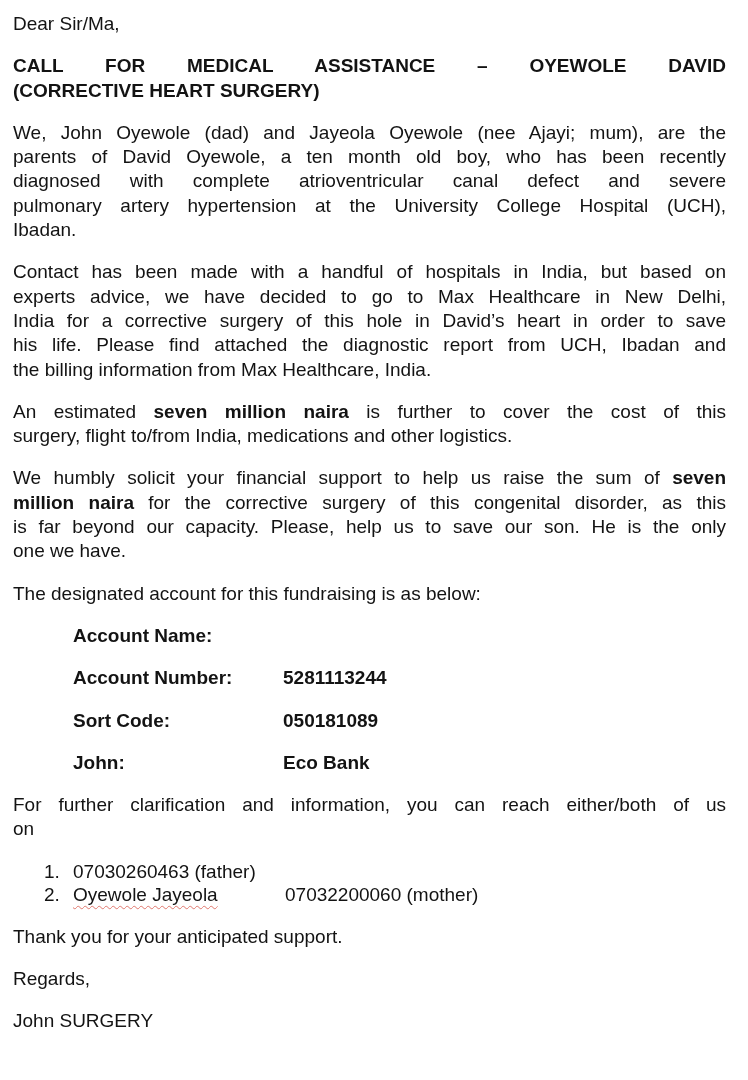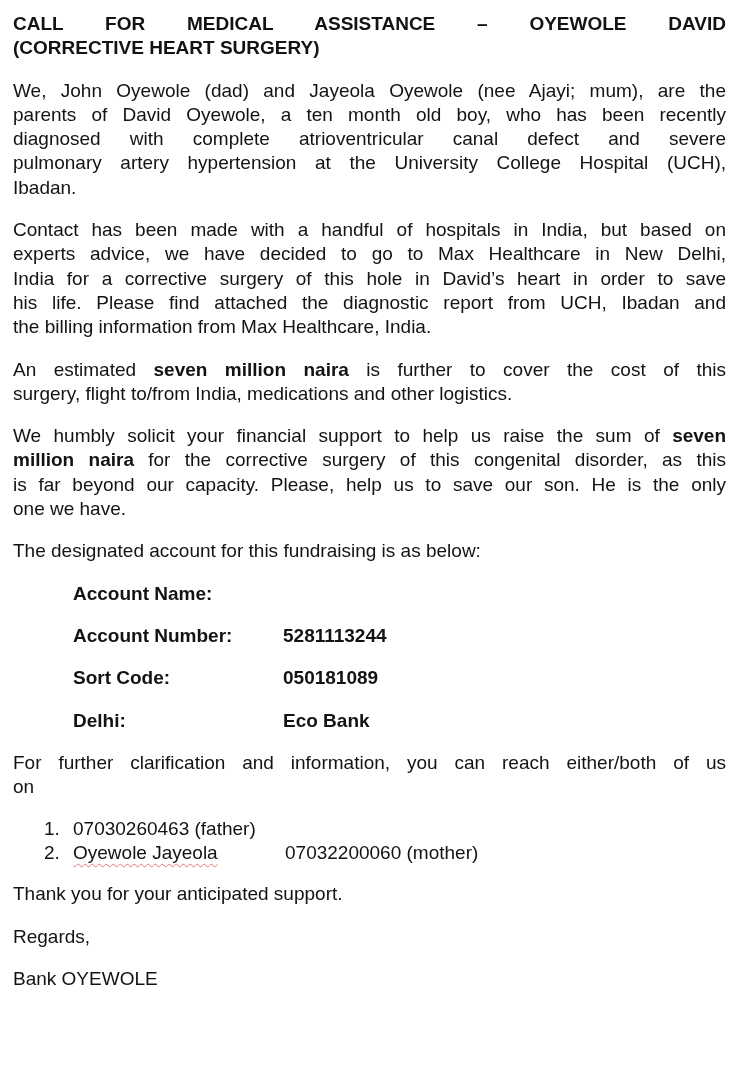--- a/index.html
+++ b/index.html
@@ -62,20 +62,21 @@
     text-decoration-thickness: 1px;
     text-underline-offset: 4px;
   }
 </style>
 </head>
 <body>
 
 <div class="doc">
 
 
+  <div class="block">Dear Sir/Ma,</div>
 
   <div class="block heading" role="heading" aria-level="1">
       <div class="jline"><span>CALL FOR MEDICAL ASSISTANCE – OYEWOLE DAVID</span></div>
       <div class="jline last"><span>(CORRECTIVE HEART SURGERY)</span></div>
     </div>
 
   <div class="block">
       <div class="jline"><span>We, John Oyewole (dad) and Jayeola Oyewole (nee Ajayi; mum), are the</span></div>
       <div class="jline"><span>parents of David Oyewole, a ten month old boy, who has been recently</span></div>
       <div class="jline"><span>diagnosed with complete atrioventricular canal defect and severe</span></div>
@@ -113,21 +114,21 @@
     <span class="account-label">Account Number:</span>
     <span class="account-value">5281113244</span>
   </div>
 
   <div class="block account-row">
     <span class="account-label">Sort Code:</span>
     <span class="account-value">050181089</span>
   </div>
 
   <div class="block account-row">
-    <span class="account-label">Delhi:</span>
+    <span class="account-label">John:</span>
     <span class="account-value">Eco Bank</span>
   </div>
 
   <div class="block">
       <div class="jline"><span>For further clarification and information, you can reach either/both of us</span></div>
       <div class="jline last"><span>on</span></div>
     </div>
 
   <div class="block contact-list">
     <div class="contact-row">
@@ -138,15 +139,15 @@
       <span class="contact-num">2.</span>
       <span class="contact-name squiggle">Oyewole Jayeola</span>
       <span class="contact-phone">07032200060 (mother)</span>
     </div>
   </div>
 
   <div class="block">Thank you for your anticipated support.</div>
 
   <div class="block">Regards,</div>
 
-  <div class="block">Bank OYEWOLE</div>
+  <div class="block">John SURGERY</div>
 
 </div>
 
 </body></html>

